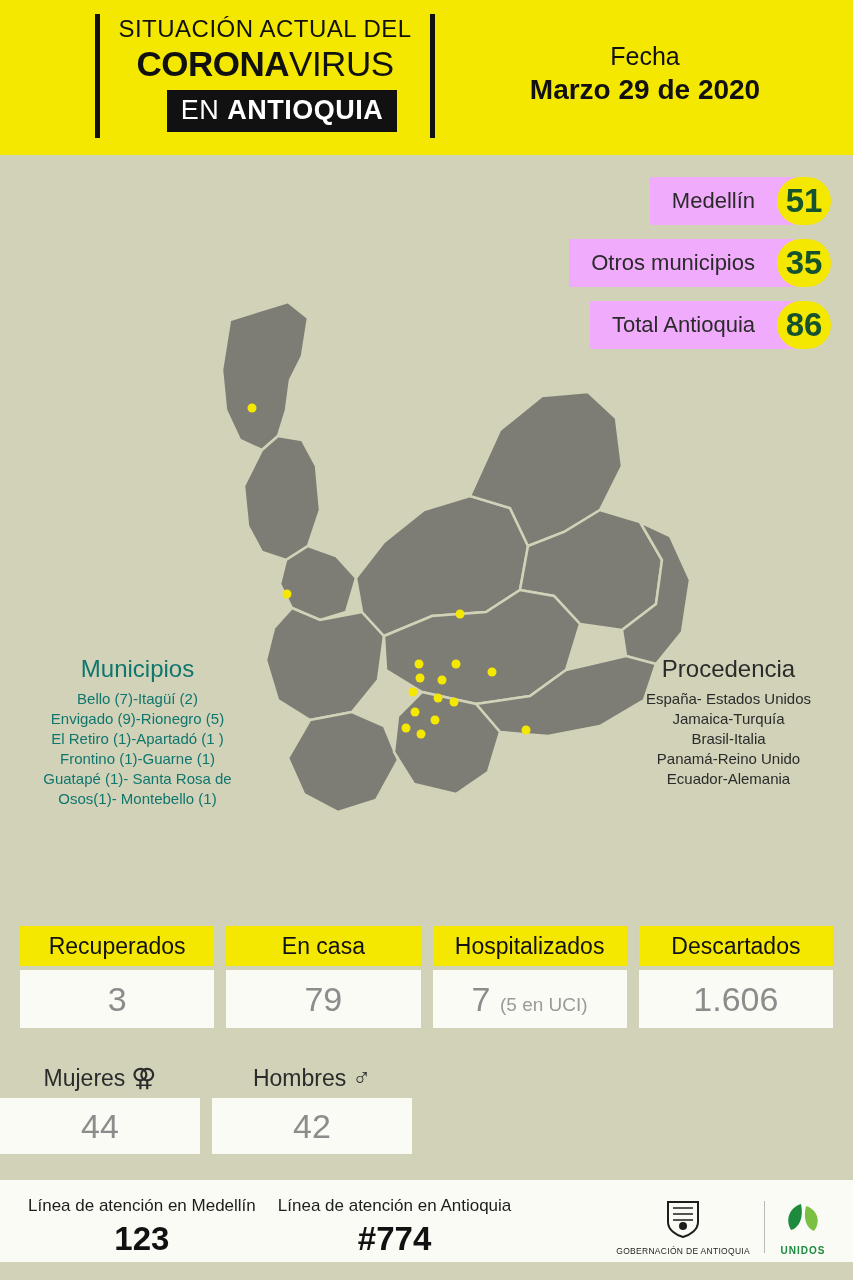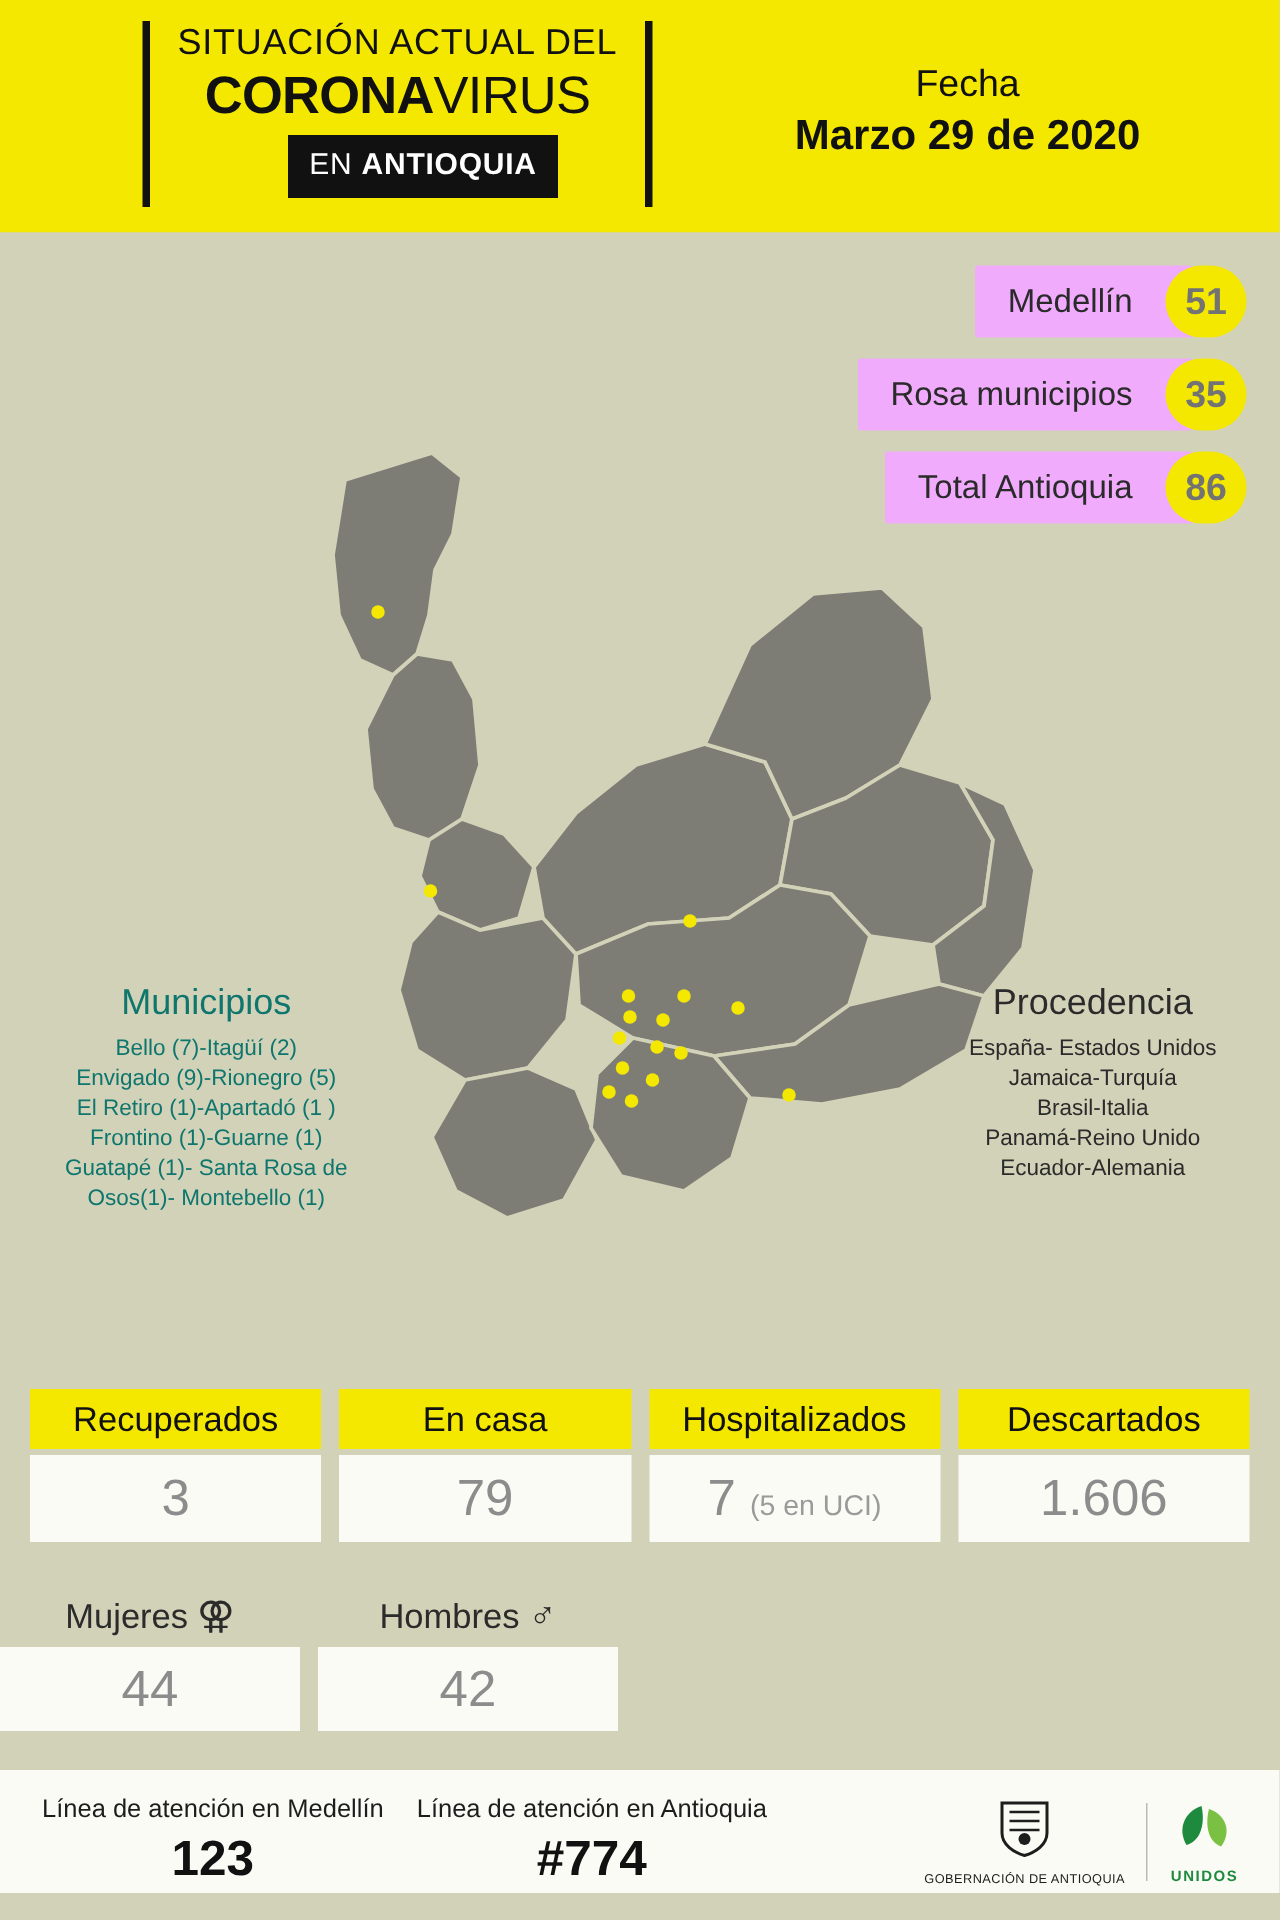--- a/index.html
+++ b/index.html
@@ -49,21 +49,21 @@
     font-size: 35px;
     line-height: 40px;
     font-weight: 400;
     letter-spacing: -0.5px;
   }
   .line2 b { font-weight: 700; }
   .line3 {
     display: inline-block;
     background: #111;
     color: #fff;
-    font-size: 20px;
+    font-size: 27px;
     line-height: 36px;
     padding: 2px 14px 4px 14px;
     margin-top: 6px;
     letter-spacing: 0.5px;
     margin-left: 34px;
   }
   .line3 b { font-weight: 700; }
   .line3 span.thin { font-weight: 400; }
 
   .date-block {
@@ -123,22 +123,22 @@
     border-radius: 2px;
   }
   .counter-bubble {
     position: absolute;
     right: 0;
     top: 0;
     width: 54px;
     height: 48px;
     background: #f5e800;
     border-radius: 26px;
-    color: #737373;
-    font-size: 25px;
+    color: #14532d;
+    font-size: 33px;
     font-weight: 700;
     text-align: center;
     line-height: 48px;
   }
 
   
   .map-wrap {
     position: absolute;
     left: 170px;
     top: 105px;
@@ -317,21 +317,21 @@
 </div>
 
 <div class="main">
 
   <div class="counters">
     <div class="counter-row">
       <div class="counter-label">Medellín</div>
       <div class="counter-bubble">51</div>
     </div>
     <div class="counter-row">
-      <div class="counter-label">Rosa municipios</div>
+      <div class="counter-label">Otros municipios</div>
       <div class="counter-bubble">35</div>
     </div>
     <div class="counter-row">
       <div class="counter-label">Total Antioquia</div>
       <div class="counter-bubble">86</div>
     </div>
   </div>
 
   <div class="map-wrap">
     <svg width="520" height="560" viewBox="0 0 520 560">

